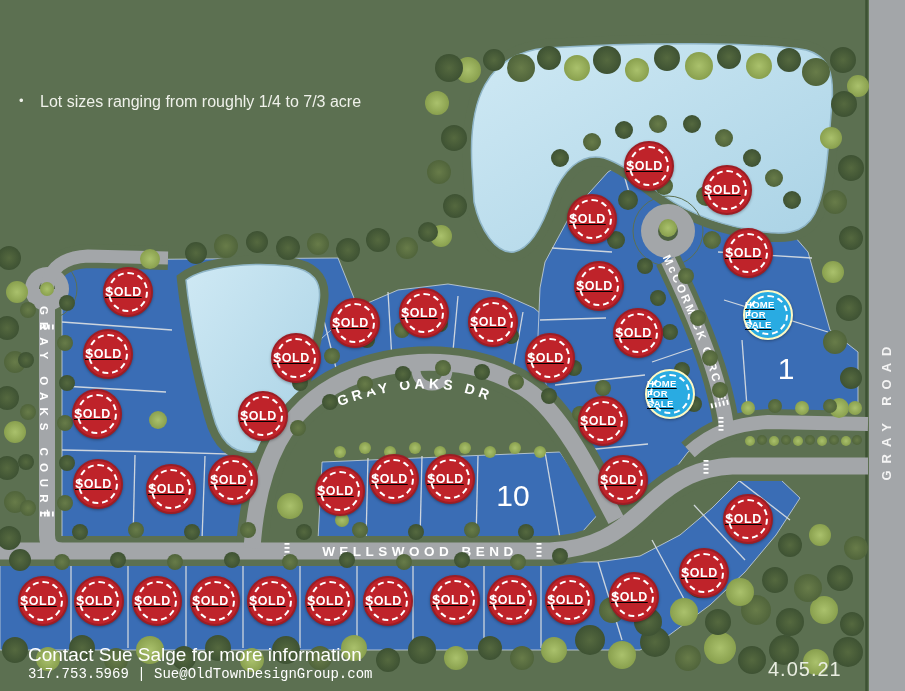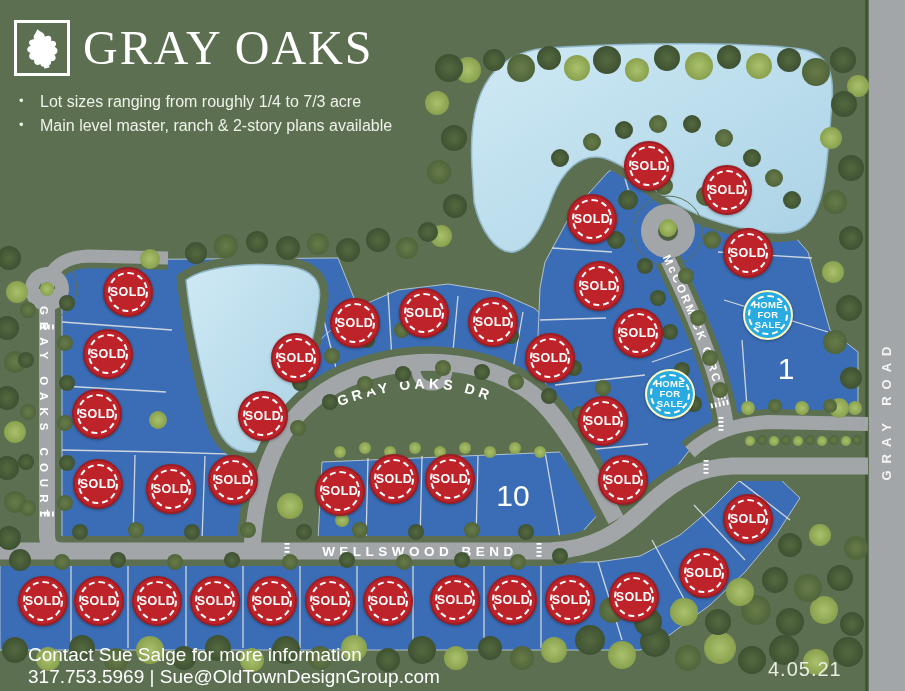--- a/index.html
+++ b/index.html
@@ -29,32 +29,32 @@
   
   .court-label{position:absolute;left:38px;top:306px;writing-mode:vertical-rl;
      letter-spacing:7px;font-size:11.5px;font-weight:bold;color:#fff;z-index:4;}
   .grayroad-label{position:absolute;left:886px;top:410px;transform:translate(-50%,-50%) rotate(-90deg);
      font-size:13px;letter-spacing:7px;font-weight:bold;color:#f4f4f4;white-space:nowrap;z-index:4;}
 
   
   .badge-layer{position:absolute;inset:0;z-index:5;}
   .badge{position:absolute;width:46px;height:46px;border-radius:50%;
          transform:translate(-50%,-50%);display:flex;flex-direction:column;
-         align-items:center;justify-content:center;box-shadow:0 1px 3px rgba(0,0,0,.35);}
+         align-items:flex-start;justify-content:center;box-shadow:0 1px 3px rgba(0,0,0,.35);text-decoration:underline;}
   .badge::before{content:"";position:absolute;inset:3px;border:2px dashed #fff;border-radius:50%;}
   .badge.sold{background:var(--sold,#bf232a);border:2px solid #9d1d24;}
   .badge.sold span{color:#fff;font-weight:bold;font-size:12.5px;letter-spacing:.5px;}
   .badge.sale{background:var(--sale,#29abe2);border:2px solid #fef9c3;}
   .badge.sale span{color:#fff;font-weight:bold;font-size:9.5px;line-height:1.08;letter-spacing:.3px;}
   .lot-num{position:absolute;transform:translate(-50%,-50%);color:#fff;font-size:30px;z-index:5;}
 
   
   .contact{position:absolute;left:28px;top:644px;color:#fff;z-index:6;}
   .contact .l1{font-size:19px;margin-bottom:0;}
-  .contact .l2{font-size:19px;}
+  .contact .l2{font-size:14px;font-family:Liberation Mono, monospace;}
   .date{position:absolute;left:768px;top:645px;font-size:20px;color:#e9ede1;
         letter-spacing:1px;z-index:6;margin-top:13px;}
 </style>
 </head>
 <body>
 
 <div class="stage" style="--grass: #5c7051; --lot-blue: #3a6db5; --road: #a3a6a9; --sold: #bf232a; --sale: #29abe2;">
 
   <svg class="map" width="905" height="691" viewBox="0 0 905 691">
     <defs>
@@ -372,34 +372,22 @@
         <circle cx="290" cy="506" r="13" fill="url(#tree1)"></circle>
         <circle cx="342" cy="520" r="7" fill="url(#tree1)"></circle>
         <circle cx="748" cy="408" r="7" fill="url(#tree1)"></circle>
         <circle cx="775" cy="406" r="7" fill="url(#tree2)"></circle>
         <circle cx="802" cy="408" r="7" fill="url(#tree1)"></circle>
         <circle cx="830" cy="406" r="7" fill="url(#tree2)"></circle>
         <circle cx="855" cy="408" r="7" fill="url(#tree1)"></circle>
       </g>
   </svg>
 
-  <div class="brand">
-    <div class="logo">
-      <svg width="44" height="44" viewBox="0 0 60 64">
-        <g fill="#ffffff" transform="rotate(-14 30 32)">
-          <path d="M30 4 C26 10 21 11 22 17 C15 15 11 20 15 25 C8 25 6 32 12 35 C7 38 8 45 15 46 C12 51 16 56 22 54 C22 59 27 61 30 56 C33 61 38 59 38 54 C44 56 48 51 45 46 C52 45 53 38 48 35 C54 32 52 25 45 25 C49 20 45 15 38 17 C39 11 34 10 30 4 Z"></path>
-          <path d="M28.6 40 L31.4 40 L34 62 L26 62 Z"></path>
-        </g>
-      </svg>
-    </div>
-    <div class="title">GRAY OAKS</div>
-  </div>
   <ul class="bullets">
     <li>Lot sizes ranging from roughly 1/4 to 7/3 acre</li>
-    <li>Main level master, ranch &amp; 2-story plans available</li>
   </ul>
 
   <div class="court-label">GRAY OAKS COURT</div>
   <div class="grayroad-label">GRAY ROAD</div>
 
   <div class="badge-layer" id="badge-layer">
       <div class="badge sold" style="left: 43px; top: 601px;">
         <span>SOLD</span>
       </div>
       <div class="badge sold" style="left: 99px; top: 601px;">

